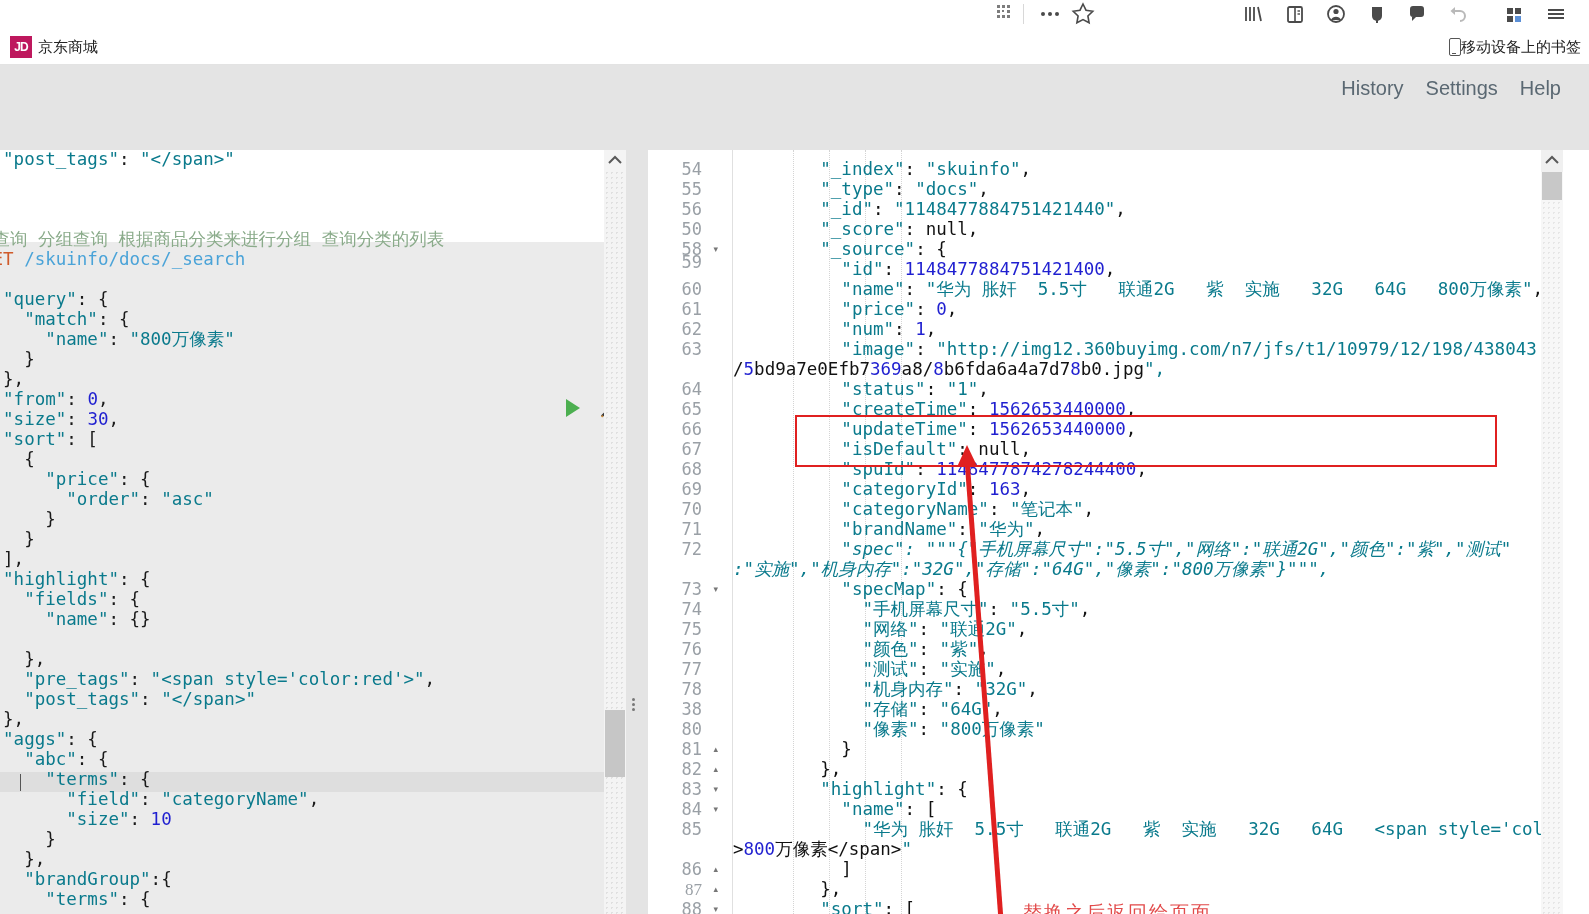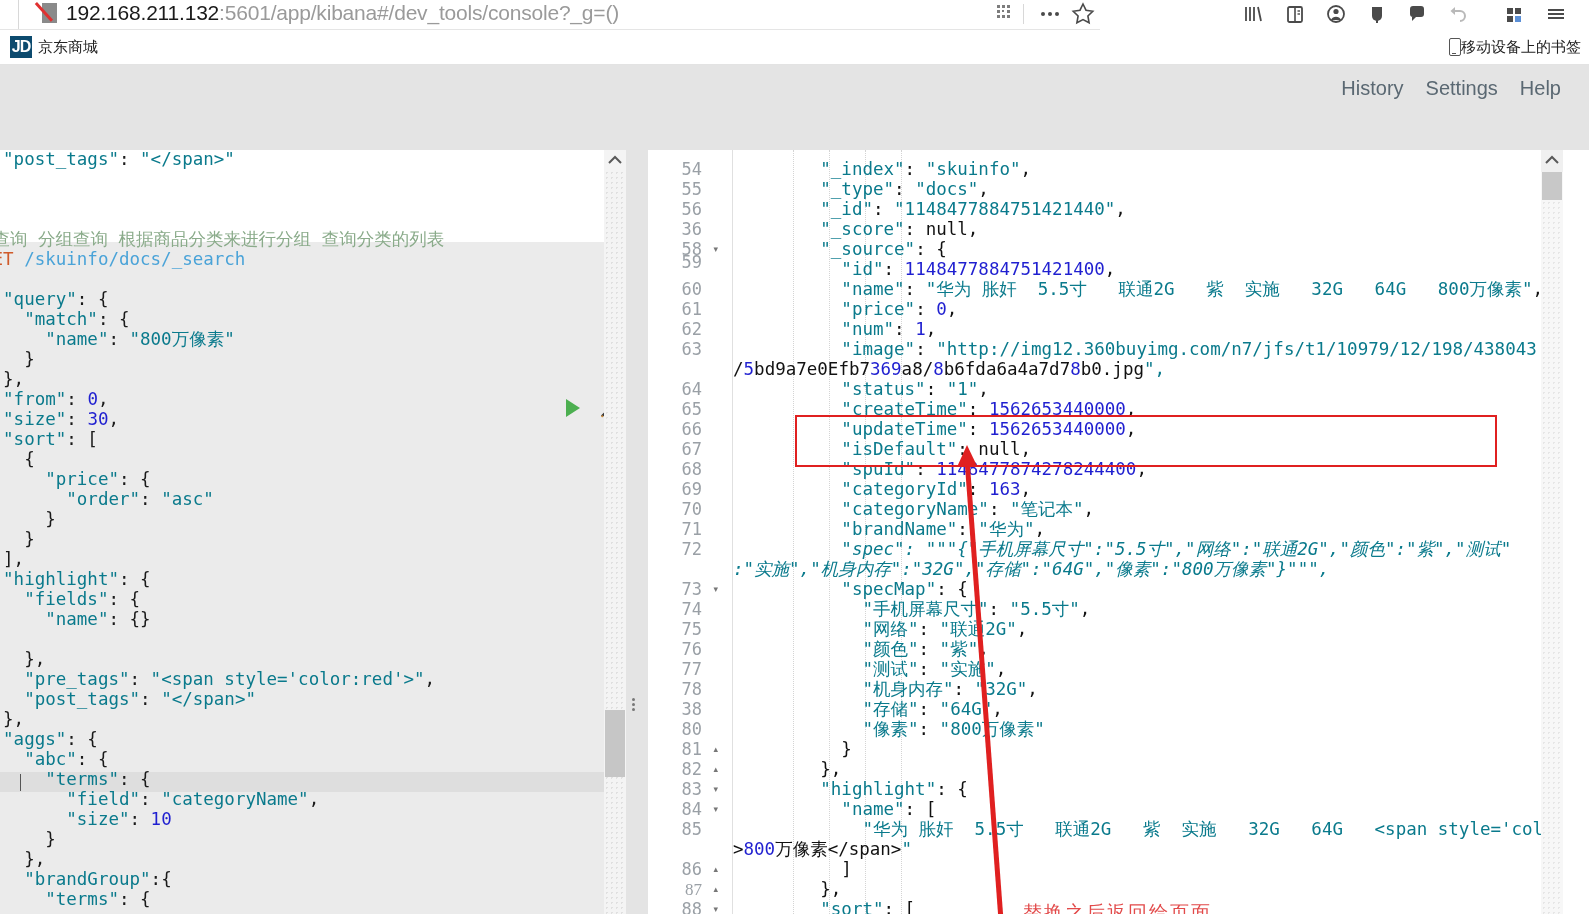--- a/index.html
+++ b/index.html
@@ -21,21 +21,21 @@
   .tb-ico{position:absolute;top:2px;width:26px;height:24px;}
   #ico-qr{left:992px;top:1px;}
   #ico-dots{left:1037px;top:2px;}
   #ico-star{left:1070px;top:1px;}
   #chrome-divider{position:absolute;left:1023px;top:4px;width:1px;height:20px;background:#d8d8d8;}
   #right-icons{position:absolute;left:1240px;top:0;height:29px;}
   .ri{position:absolute;top:2px;width:26px;height:24px;}
   
   #bookmark-bar{position:absolute;left:0;top:30px;width:1589px;height:34px;background:#ffffff;border-bottom:1px solid #e3e3e3;}
   #bm-jd{position:absolute;left:10px;top:5px;height:24px;display:flex;align-items:center;}
-  #bm-jd .jd-logo{width:22px;height:22px;background:#0c4a6e;color:#fff;font-size:16px;font-weight:bold;
+  #bm-jd .jd-logo{width:22px;height:22px;background:#be185d;color:#fff;font-size:12px;font-weight:bold;
      display:flex;align-items:center;justify-content:center;letter-spacing:-1px;font-family:"Liberation Sans",sans-serif;}
   #bm-jd .jd-label{margin-left:6px;font-size:15px;color:#222;}
   #bm-mobile{position:absolute;right:8px;top:6px;height:22px;display:flex;align-items:center;}
   #bm-mobile .phone{width:10px;height:16px;border:1.5px solid #555;border-radius:2px;position:relative;}
   #bm-mobile .phone:after{content:"";position:absolute;left:2px;bottom:1px;width:4px;height:1.5px;background:#555;}
   #bm-mobile .m-label{font-size:15px;color:#222;}
   
   #kb-header{position:absolute;left:0;top:65px;width:1589px;height:85px;background:#e4e4e4;}
   #kb-nav{position:absolute;right:22px;top:8px;display:flex;gap:10px;}
   #kb-nav .kb-link{font-size:20px;color:#5a6872;cursor:pointer;padding:4px 6px;}
@@ -85,28 +85,20 @@
   .anno-box{position:absolute;border:2px solid #e02020;pointer-events:none;}
   #anno-box-top{left:795px;top:265px;width:698px;height:48px;}
   #anno-arrow{position:absolute;left:955px;top:295px;width:60px;height:520px;pointer-events:none;}
   #anno-text{position:absolute;left:1023px;top:750px;font-family:"DejaVu Serif","Liberation Serif",serif;
       font-size:19px;color:#e24a4a;letter-spacing:2px;white-space:nowrap;}
 </style>
 </head>
 <body>
 
 <div id="browser-chrome">
-  <div id="url-bar">
-    <div id="url-left-edge"></div>
-    <div id="favicon">
-      <div class="doc"></div>
-        <div class="slash"></div>
-    </div>
-    <div id="url-text"><span>192.168.211.132</span><span class="dim">:5601/app/kibana#/dev_tools/console?_g=()</span></div>
-  </div>
   <div id="chrome-divider"></div>
   <div class="tb-ico" id="ico-qr">
     <svg width="26" height="24" viewBox="0 0 26 24">
         <g fill="#7d7d7d">
       <rect x="5" y="4" width="3" height="3"></rect>
           <rect x="10" y="4" width="3" height="3"></rect>
           <rect x="15" y="4" width="3" height="3"></rect>
       <rect x="5" y="9" width="3" height="3"></rect>
           <rect x="15" y="9" width="3" height="3"></rect>
       <rect x="5" y="14" width="3" height="3"></rect>
@@ -242,21 +234,21 @@
   <div id="editor-right">
     <div class="guide" style="left:145px"></div>
     <div class="guide" style="left:181px"></div>
     <div class="guide" style="left:217px"></div>
     <div class="guide" style="left:253px"></div>
 
     <div id="gutter">
         <div class="gl" style="top: 10px;">54</div>
         <div class="gl" style="top: 30px;">55</div>
         <div class="gl" style="top: 50px;">56</div>
-        <div class="gl" style="top: 70px;">36</div>
+        <div class="gl" style="top: 70px;">50</div>
         <div class="gl" style="top: 90px;">58</div>
         <div class="fold" style="top: 90px;">▾</div>
         <div class="gl" style="top: 103px; text-align: right;">59</div>
         <div class="gl" style="top: 130px;">60</div>
         <div class="gl" style="top: 150px;">61</div>
         <div class="gl" style="top: 170px;">62</div>
         <div class="gl" style="top: 190px;">63</div>
         <div class="gl" style="top: 230px;">64</div>
         <div class="gl" style="top: 250px;">65</div>
         <div class="gl" style="top: 270px;">66</div>

